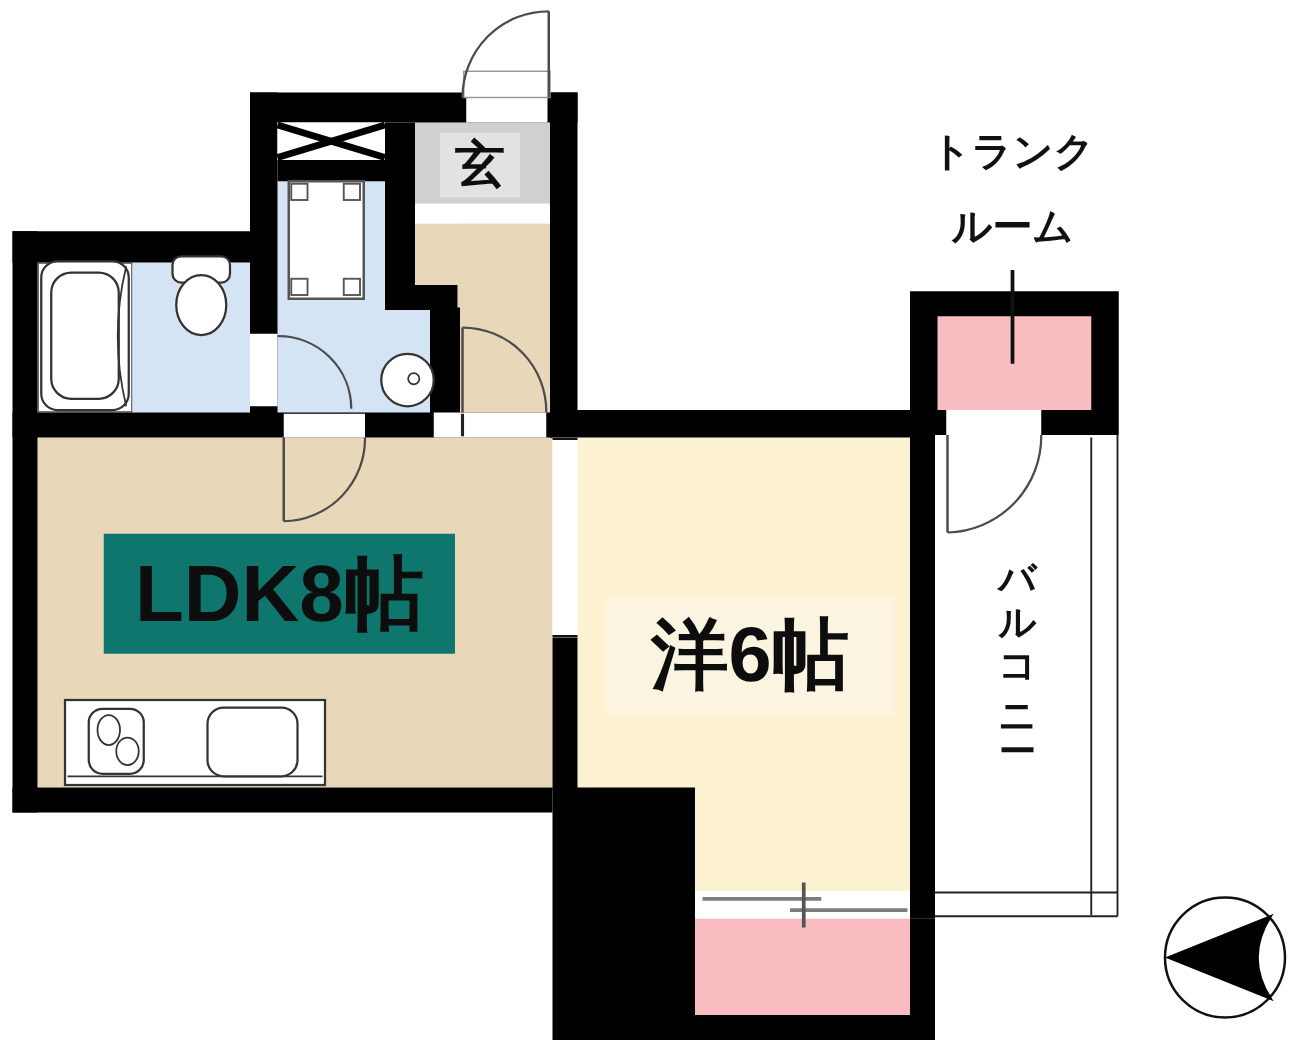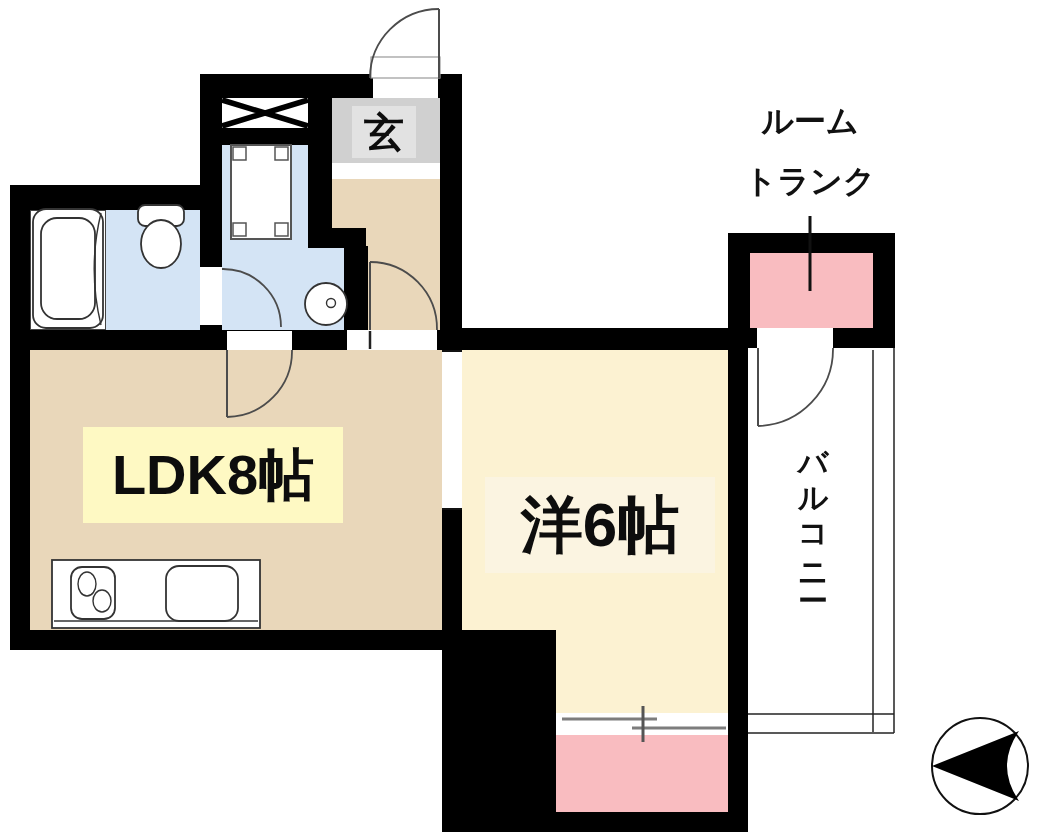--- a/index.html
+++ b/index.html
@@ -10,21 +10,21 @@
   .open{position:absolute;background:#ffffff;}
   .room{position:absolute;}
   .fill-beige{background:#e9d7ba;}
   .fill-cream{background:#fcf2d2;}
   .fill-blue{background:#d4e4f5;}
   .fill-gray{background:#d0d0d0;}
   .fill-pink{background:#f9bcc0;}
   .fill-white{background:#ffffff;}
   .label{position:absolute;display:flex;align-items:center;justify-content:center;
          color:#0d0d0d;font-weight:600;line-height:1;}
-  #ldk-label{left:83px;top:427px;width:260px;height:96px;background:#fef9c3;font-size:56px;}
+  #ldk-label{left:83px;top:427px;width:281px;height:96px;background:#0f766e;font-size:64px;}
   #western-label{left:485px;top:477px;width:230px;height:96px;background:#fbf4e1;font-size:62px;}
   #genkan-label{left:352px;top:106px;width:64px;height:52px;background:#e2e2e2;font-size:40px;}
   #cl-label{left:614px;top:746px;width:70px;height:52px;background:#fcdadd;font-size:38px;font-weight:500;}
   #trunk-label{left:730px;top:100px;width:160px;height:110px;display:flex;flex-direction:column;
                align-items:center;justify-content:flex-start;gap:16px;font-size:32px;font-weight:600;color:#111;}
   #balcony-label{left:793px;top:428px;width:40px;height:210px;writing-mode:vertical-rl;
                  font-size:30px;font-weight:600;color:#111;letter-spacing:5px;display:block;text-align:left;}
   svg{position:absolute;left:0;top:0;}
 </style>
 </head>
@@ -163,18 +163,18 @@
     <g>
       <circle cx="980" cy="766" r="48" fill="#ffffff" stroke="#111" stroke-width="2"></circle>
       <path d="M932,766 L1019,731 Q995,766 1019,801 Z" fill="#000"></path>
     </g>
   </svg>
 
   <div class="label" id="ldk-label">LDK8帖</div>
   <div class="label" id="western-label">洋6帖</div>
   <div class="label" id="genkan-label">玄</div>
   <div class="abs" id="trunk-label">
+    <span>トランク</span>
     <span>ルーム</span>
-    <span>トランク</span>
   </div>
   <div class="abs" id="balcony-label">バルコニー</div>
 
 </div>
 
 </body></html>

